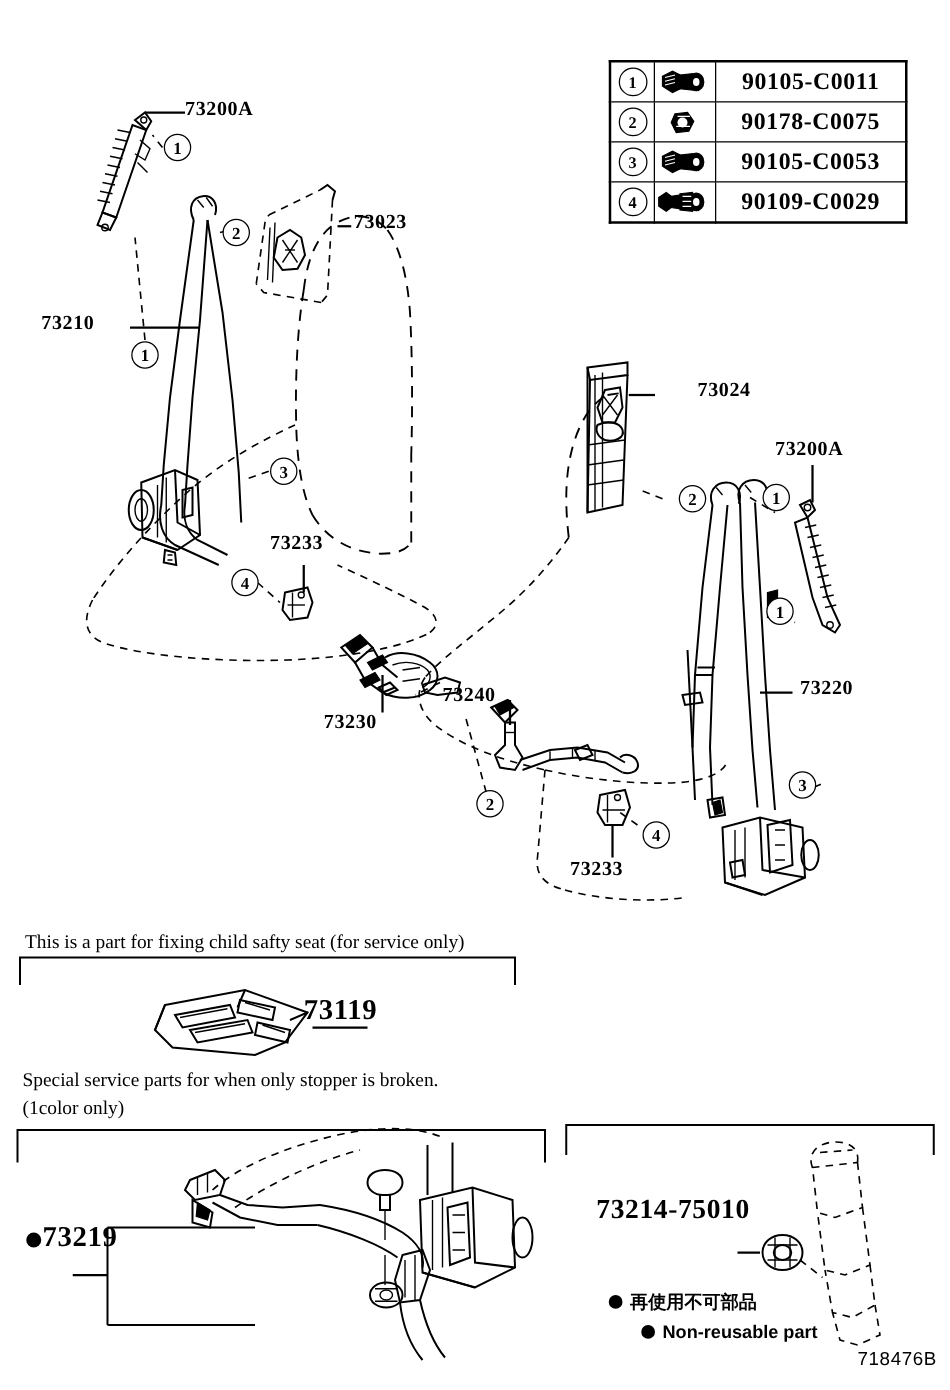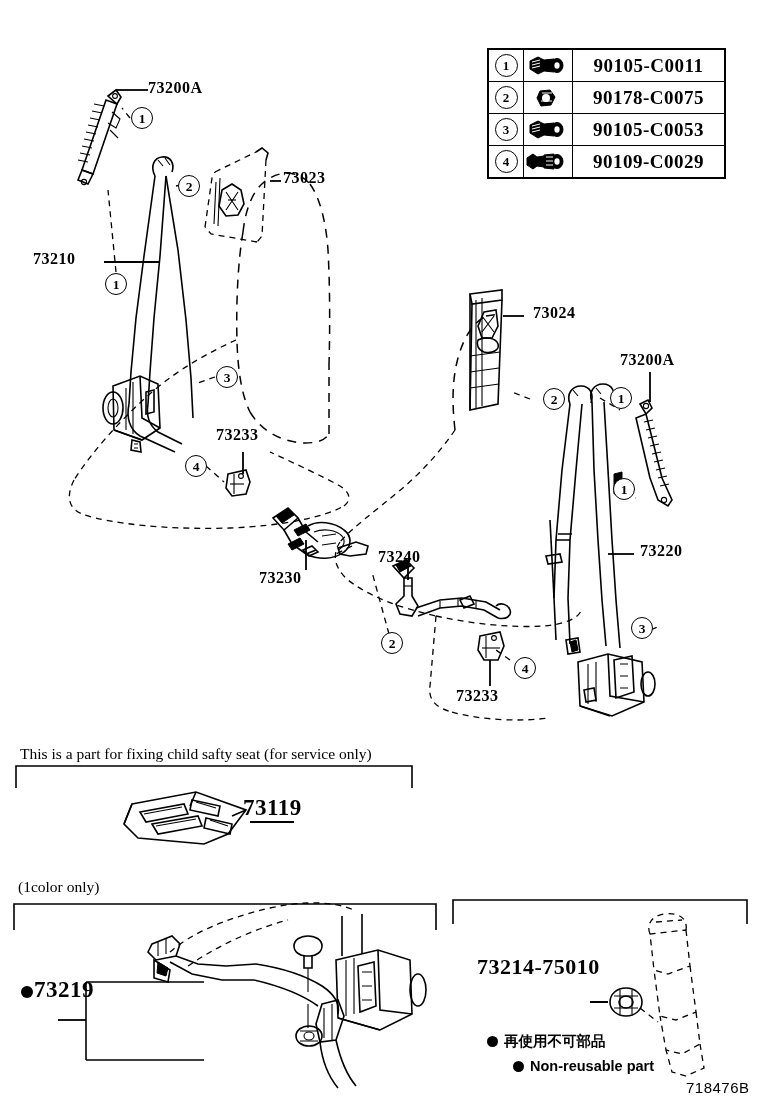--- a/index.html
+++ b/index.html
@@ -392,22 +392,22 @@
       <path class="lead" d="M608 554 L634 554"></path>
       <path class="lead" d="M490 660 L490 686"></path>
     </g>
   </svg>
 
   <div class="lbl" style="left:148px; top:80px;">73200A</div>
   <div class="lbl" style="left:283px; top:170px;">73023</div>
   <div class="lbl" style="left:33px;  top:251px;">73210</div>
   <div class="lbl" style="left:216px; top:427px;">73233</div>
   <div class="lbl" style="left:259px; top:570px;">73230</div>
-  <div class="lbl" style="left:378px; top:549px;">73240</div>
-  <div class="lbl" style="left:533px; top:305px;text-align:center;">73024</div>
+  <div class="lbl" style="left:354px; top:549px;">73240</div>
+  <div class="lbl" style="left:558px; top:305px;text-align:center;">73024</div>
   <div class="lbl" style="left:620px; top:352px;">73200A</div>
   <div class="lbl" style="left:640px; top:543px;">73220</div>
   <div class="lbl" style="left:456px; top:688px;">73233</div>
 
   <div class="callout" style="left:131px; top:107px;">1</div>
   <div class="callout" style="left:105px; top:273px;">1</div>
   <div class="callout" style="left:178px; top:175px;">2</div>
   <div class="callout" style="left:216px; top:366px;">3</div>
   <div class="callout" style="left:185px; top:455px;">4</div>
   <div class="callout" style="left:543px; top:388px;">2</div>
@@ -432,20 +432,21 @@
       <path class="dwg" d="M82 18 L110 24 L108 34 L80 28 Z"></path>
       <path class="dwg" d="M96 36 L122 42 L120 52 L94 46 Z"></path>
       <path class="dwg-thin" d="M34 32 L72 25 M46 44 L86 37"></path>
       <path class="dwg-thin" d="M86 20 L106 26 M100 38 L118 44"></path>
       <path class="lead" d="M140 40 L184 40"></path>
     </g>
   </svg>
 
   <div class="lbl" style="left:243px; top:796px; font-size:23px;">73119</div>
 
+  <div class="note" style="left:18px; top:855px;">Special service parts for when only stopper is broken.</div>
   <div class="note" style="left:18px; top:877px;">(1color only)</div>
 
   <svg width="440" height="200" viewBox="0 0 440 200" style="position:absolute;left:12px;top:902px;">
     <path class="dwg" d="M2 28 L2 2 L424 2 L424 28" stroke-width="2.4"></path>
   </svg>
 
   <svg width="320" height="190" viewBox="0 0 320 190" style="position:absolute;left:130px;top:900px;">
 
     <g>
       <path class="dwg" d="M22 44 L42 36 L50 44 L46 56 L26 60 L18 52 Z"></path>

